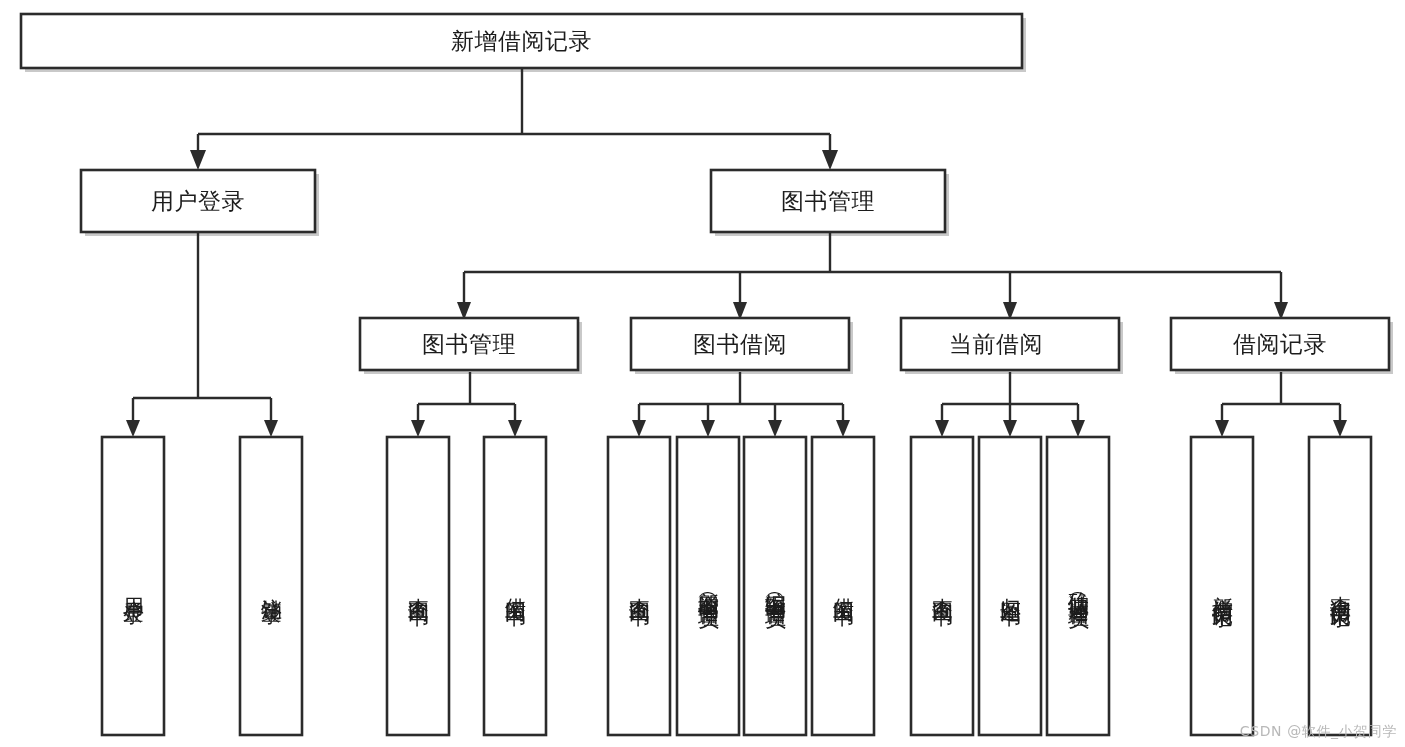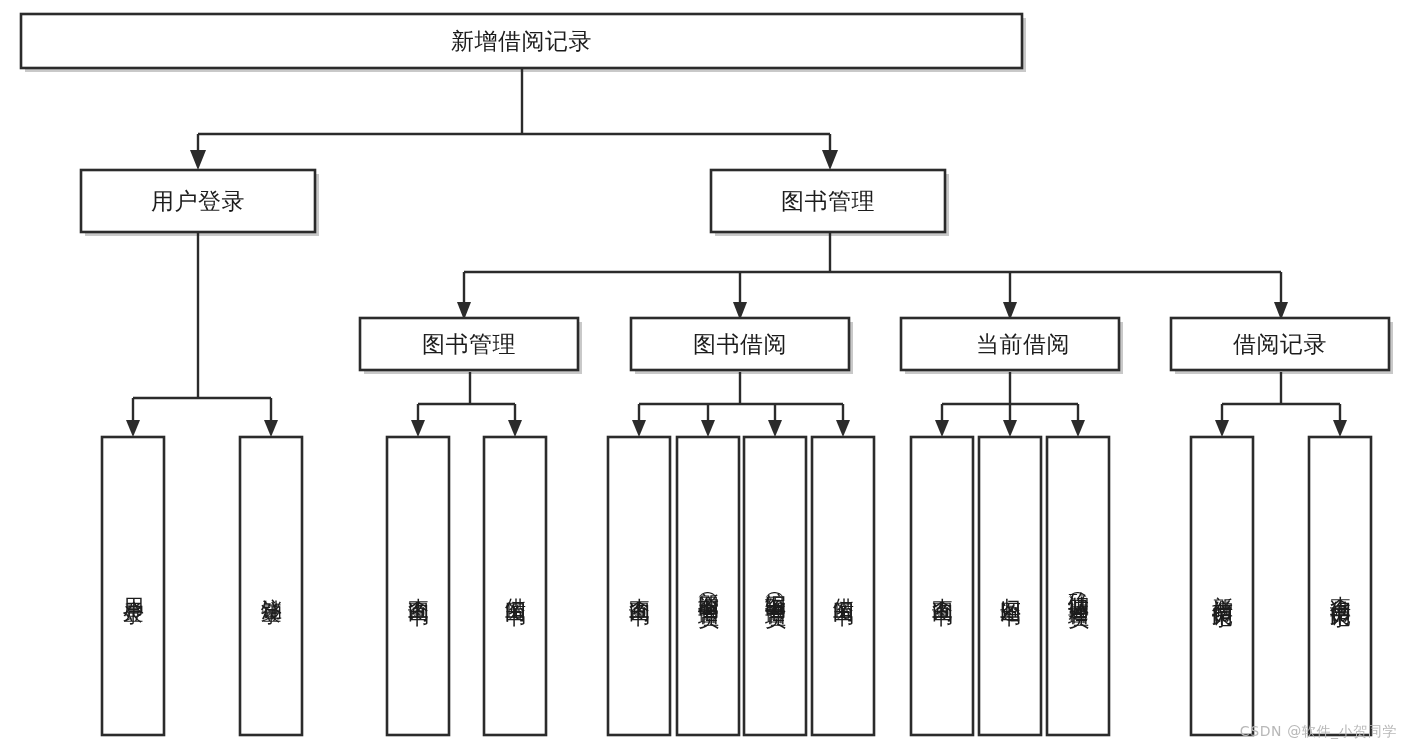--- a/index.html
+++ b/index.html
@@ -202,21 +202,21 @@
     </g>
   </svg>
 
   <div class="node-label" style="left:21px; top:14px; width:1001px; height:54px;">新增借阅记录</div>
 
   <div class="node-label" style="left:81px; top:170px; width:234px; height:62px;">用户登录</div>
   <div class="node-label" style="left:711px; top:170px; width:234px; height:62px;">图书管理</div>
 
   <div class="node-label" style="left:360px; top:318px; width:218px; height:52px;">图书管理</div>
   <div class="node-label" style="left:631px; top:318px; width:218px; height:52px;">图书借阅</div>
-  <div class="node-label" style="left:901px; top:318px; width:190px; height:52px;margin-left:27px;">当前借阅</div>
+  <div class="node-label" style="left:901px; top:318px; width:190px; height:52px;">当前借阅</div>
   <div class="node-label" style="left:1171px; top:318px; width:218px; height:52px;text-align:right;">借阅记录</div>
 
   <div class="node-label vertical" style="left:102px; top:437px; width:62px; height:298px;">用户登录</div>
   <div class="node-label vertical" style="left:240px; top:437px; width:62px; height:298px;">注销登录</div>
 
   <div class="node-label vertical" style="left:387px; top:437px; width:62px; height:298px;">查询图书</div>
   <div class="node-label vertical" style="left:484px; top:437px; width:62px; height:298px;">借阅图书</div>
 
   <div class="node-label vertical" style="left:608px; top:437px; width:62px; height:298px;">查询图书</div>
   <div class="node-label vertical" style="left:677px; top:437px; width:62px; height:298px;">新增图书（管理员）</div>

